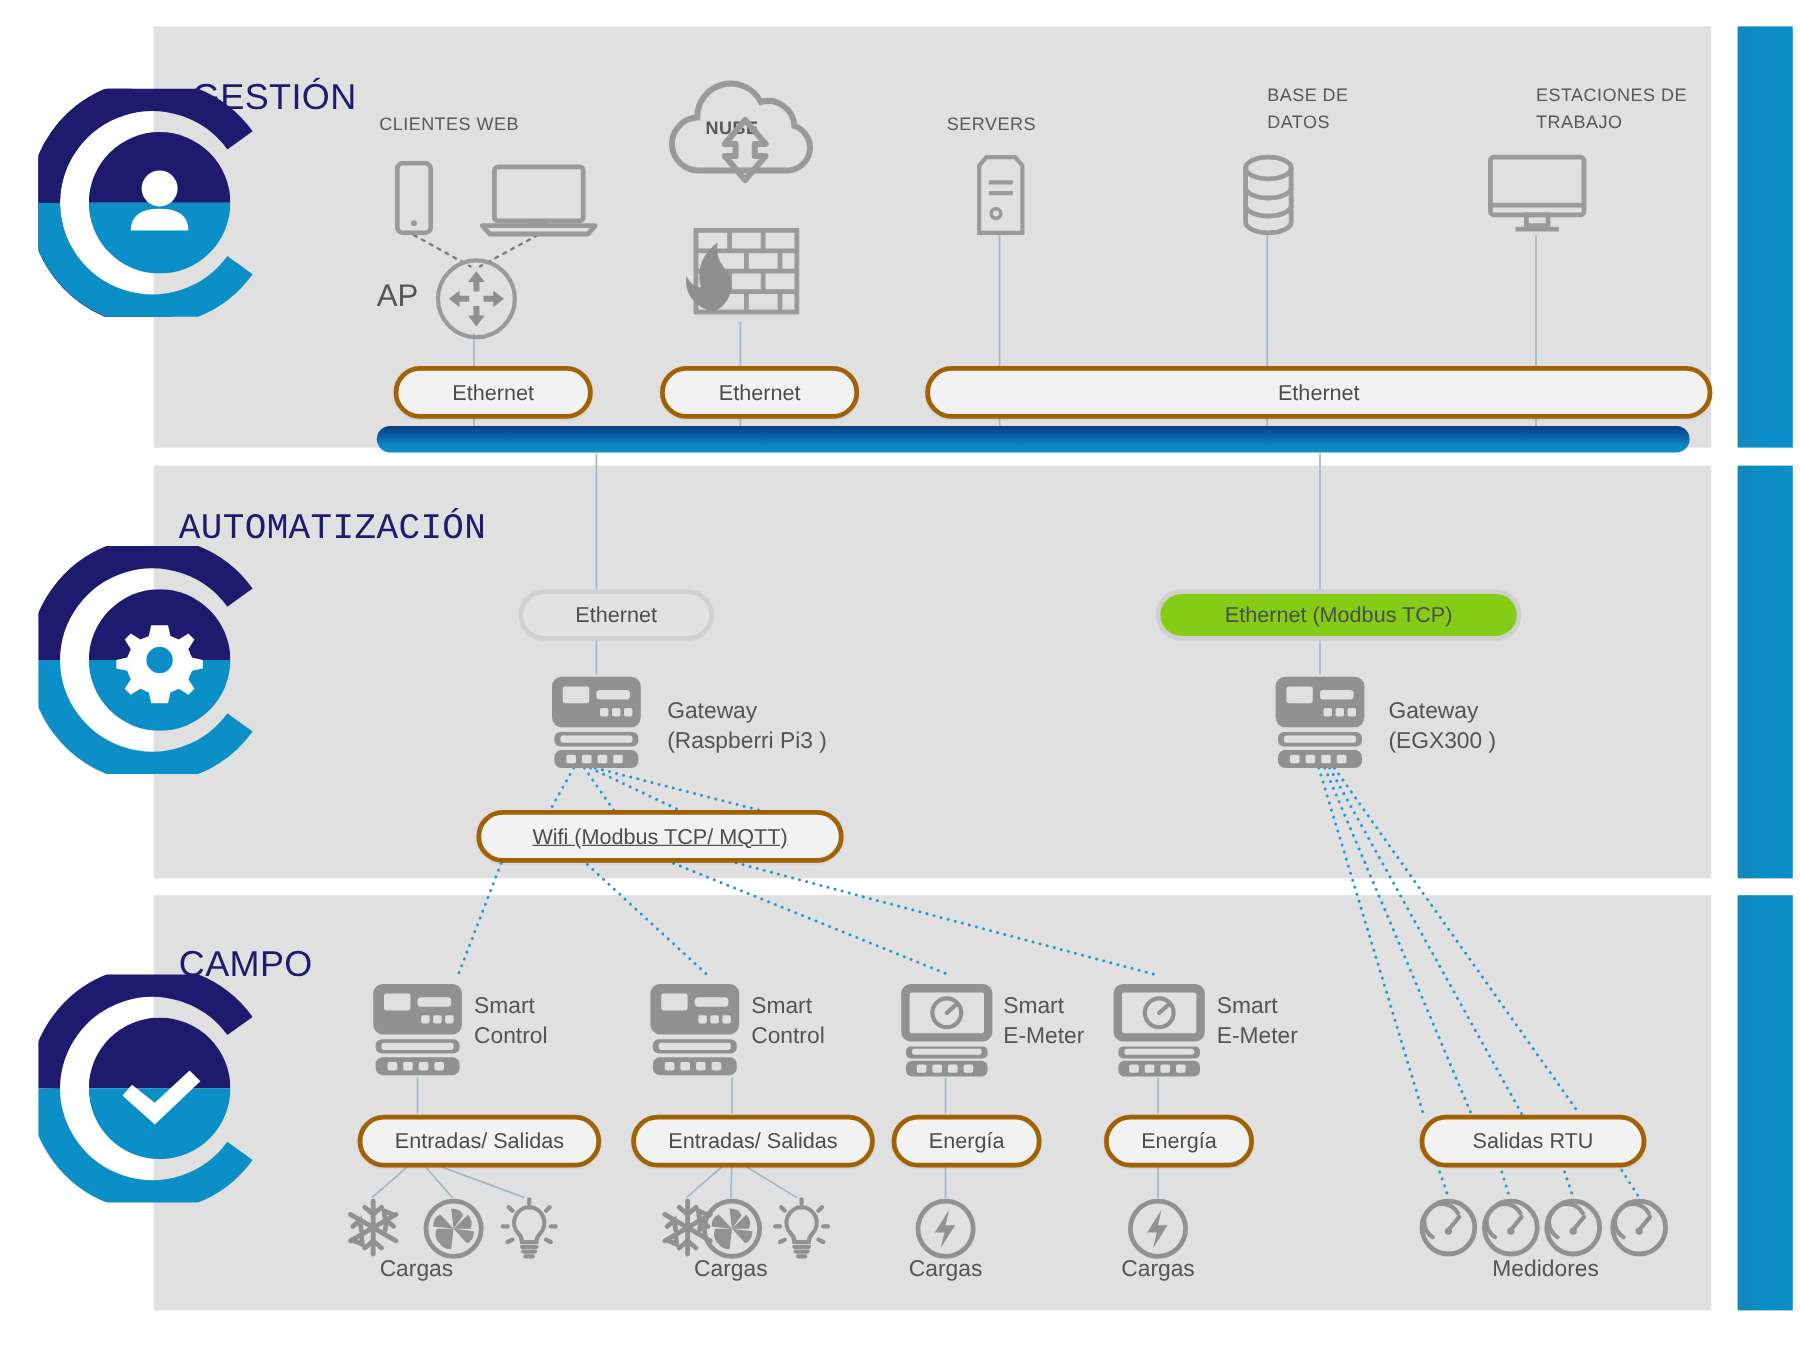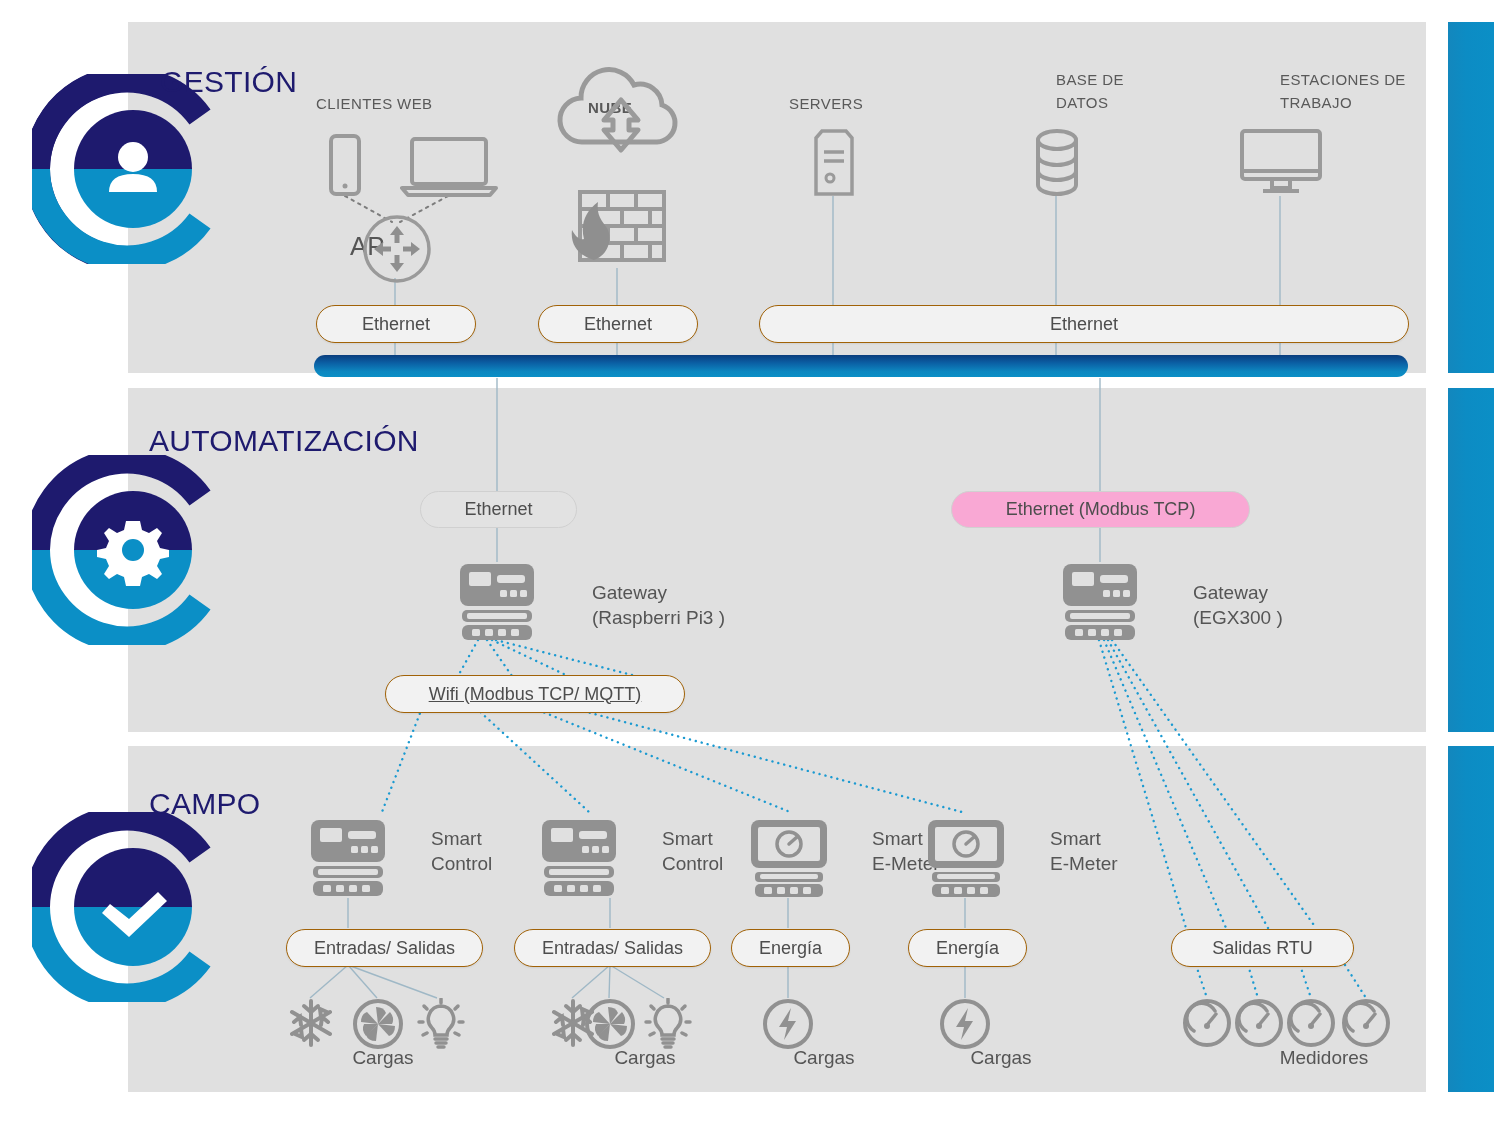--- a/index.html
+++ b/index.html
@@ -22,26 +22,26 @@
   .badge .arc{position:absolute;left:0;top:0;width:190px;height:190px;}
   .badge .disc{position:absolute;left:42px;top:36px;width:118px;height:118px;border-radius:50%;
      overflow:hidden;}
   .badge .disc .top{position:absolute;left:0;top:0;width:100%;height:50%;background:#1e1a6e;}
   .badge .disc .bot{position:absolute;left:0;top:50%;width:100%;height:50%;background:#0b8fc6;}
   .badge .glyph{position:absolute;left:42px;top:36px;width:118px;height:118px;}
 
   
   .caption{position:absolute;color:#595959;font-size:15px;line-height:23px;white-space:pre-line;}
   .caption.up{letter-spacing:.4px;}
-  .node-label{position:absolute;color:#555;font-size:19px;line-height:25px;white-space:pre-line;margin-left:36px;}
+  .node-label{position:absolute;color:#555;font-size:19px;line-height:25px;white-space:pre-line;}
 
   
-  .pill{position:absolute;background:#f2f2f2;border:1px solid #a16207;border-radius:22px;
+  .pill{position:absolute;background:#f2f2f2;border:4px solid #a16207;border-radius:22px;
      color:#4d4d4d;font-size:18px;display:flex;align-items:center;justify-content:center;
-     box-shadow:0 1px 2px rgba(0,0,0,.07);}
+     box-shadow:0 1px 2px rgba(0,0,0,.07);margin-left:12px;}
 
   
   .bus{position:absolute;border-radius:11px;
      background:linear-gradient(to bottom,#0a3d7d 0%,#0b5ea3 35%,#0d87c0 75%,#0b8fc6 100%);}
   svg.ov{position:absolute;left:0;top:0;width:1500px;height:1132px;overflow:visible;
      pointer-events:none;}
 
   .icon{position:absolute;}
 </style>
 </head>
@@ -175,21 +175,21 @@
     <div class="disc">
       <div class="top"></div>
         <div class="bot"></div>
     </div>
     <svg class="glyph" viewBox="0 0 118 118">
       <path d="M36 56 l-8 9 27 24 38 -36 -9 -9 -29 27 z" fill="#ffffff"></path>
     </svg>
   </div>
 
   <div class="layer-title" style="left:160px;top:65px;">GESTIÓN</div>
-  <div class="layer-title" style="left:149px;top:424px;">AUTOMATIZACIÓN</div>
+  <div class="layer-title" style="left:149px;top:424px;font-family:Liberation Mono, monospace;">AUTOMATIZACIÓN</div>
   <div class="layer-title" style="left:149px;top:787px;">CAMPO</div>
 
   <div class="caption up" style="left:316px;top:92px;">CLIENTES WEB</div>
   <div class="caption up" style="left:588px;top:96px;font-weight:bold;">NUBE</div>
   <div class="caption up" style="left:789px;top:92px;">SERVERS</div>
   <div class="caption up" style="left:1056px;top:68px;">BASE DE
 DATOS</div>
   <div class="caption up" style="left:1280px;top:68px;">ESTACIONES DE
 TRABAJO</div>
 
@@ -266,21 +266,21 @@
     </g>
   </svg>
 
   <div class="pill" style="left:316px;top:305px;width:158px;height:36px;">Ethernet</div>
   <div class="pill" style="left:538px;top:305px;width:158px;height:36px;">Ethernet</div>
   <div class="pill" style="left:759px;top:305px;width:648px;height:36px;">Ethernet</div>
 
   <div class="bus" style="left:314px;top:355px;width:1094px;height:22px;"></div>
 
   <div class="pill" style="left:420px;top:491px;width:155px;height:35px;background:#e2e2e2;border-color:#d0d0d0;box-shadow:none;">Ethernet</div>
-  <div class="pill" style="left:951px;top:491px;width:297px;height:35px;background:#f9a8d4;border-color:#d0d0d0;box-shadow:none;">Ethernet (Modbus TCP)</div>
+  <div class="pill" style="left:951px;top:491px;width:297px;height:35px;background:#84cc16;border-color:#d0d0d0;box-shadow:none;">Ethernet (Modbus TCP)</div>
 
   <svg class="icon" style="left:456px;top:562px;width:82px;height:80px;" viewBox="0 0 82 80">
     <g fill="#919191">
       <rect x="4" y="2" width="74" height="42" rx="8"></rect>
       <rect x="6" y="48" width="70" height="12" rx="5"></rect>
       <rect x="6" y="63" width="70" height="15" rx="6"></rect>
     </g>
     <g fill="#e0e0e0">
       <rect x="13" y="10" width="22" height="14" rx="2"></rect>
       <rect x="41" y="13" width="28" height="8" rx="3"></rect>

